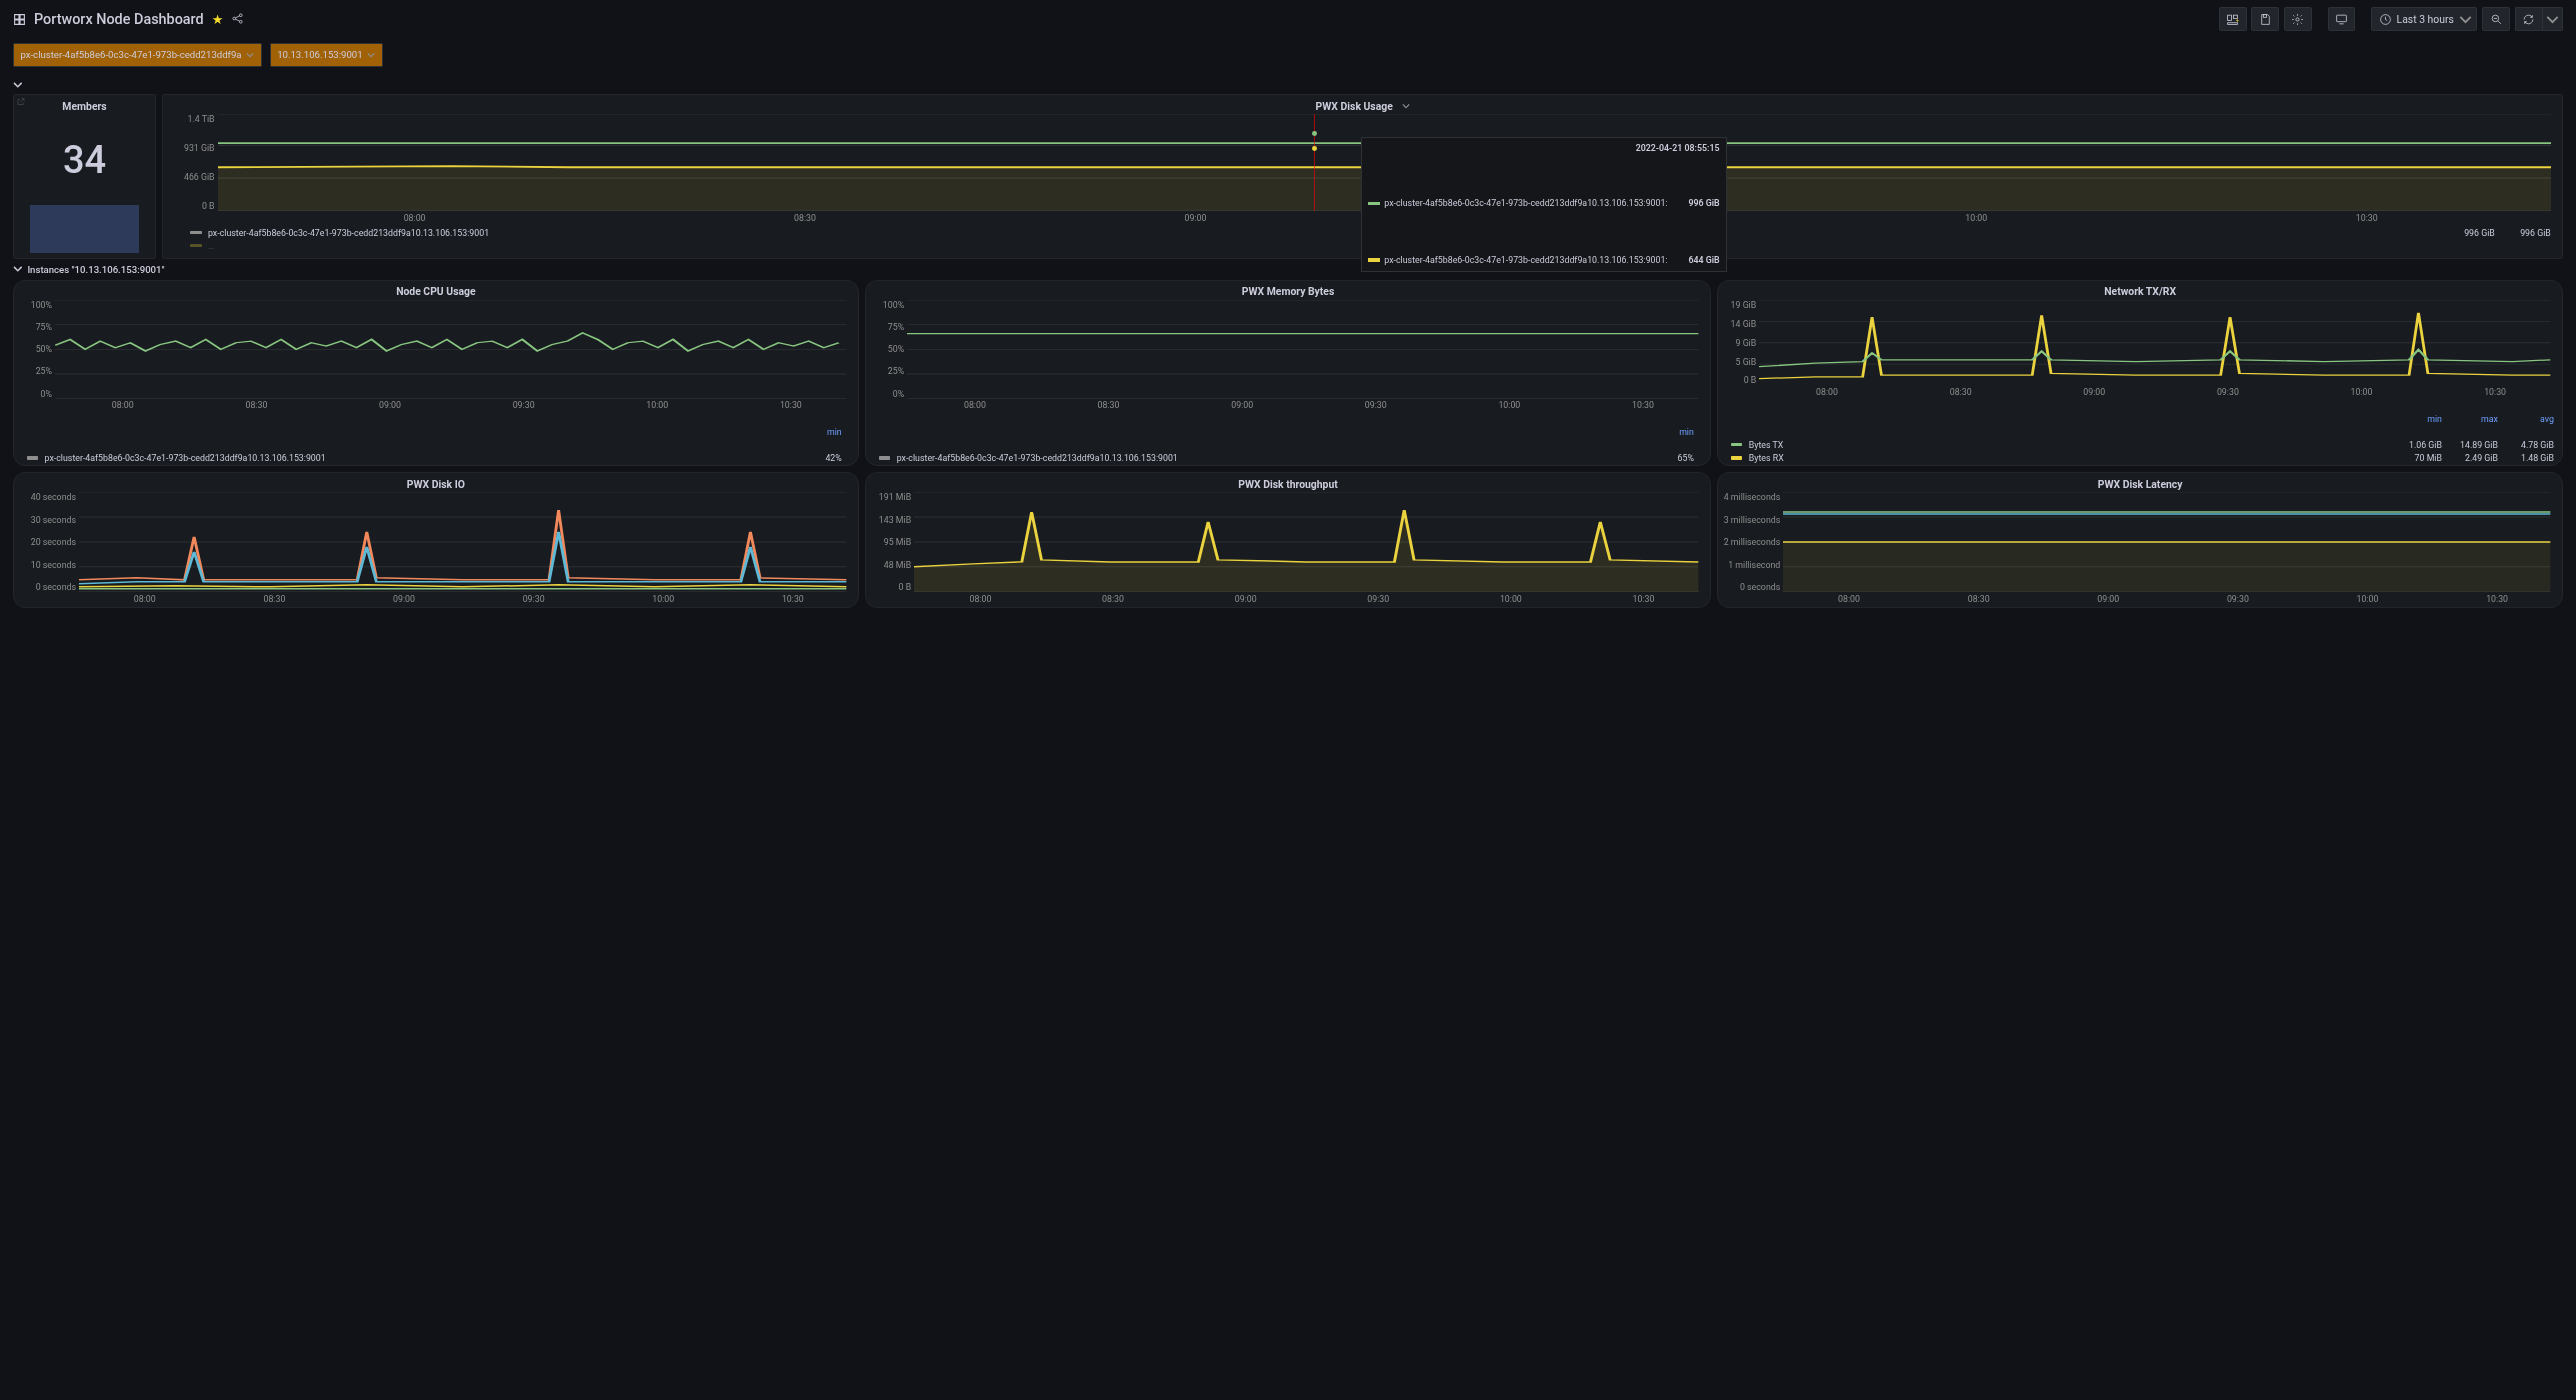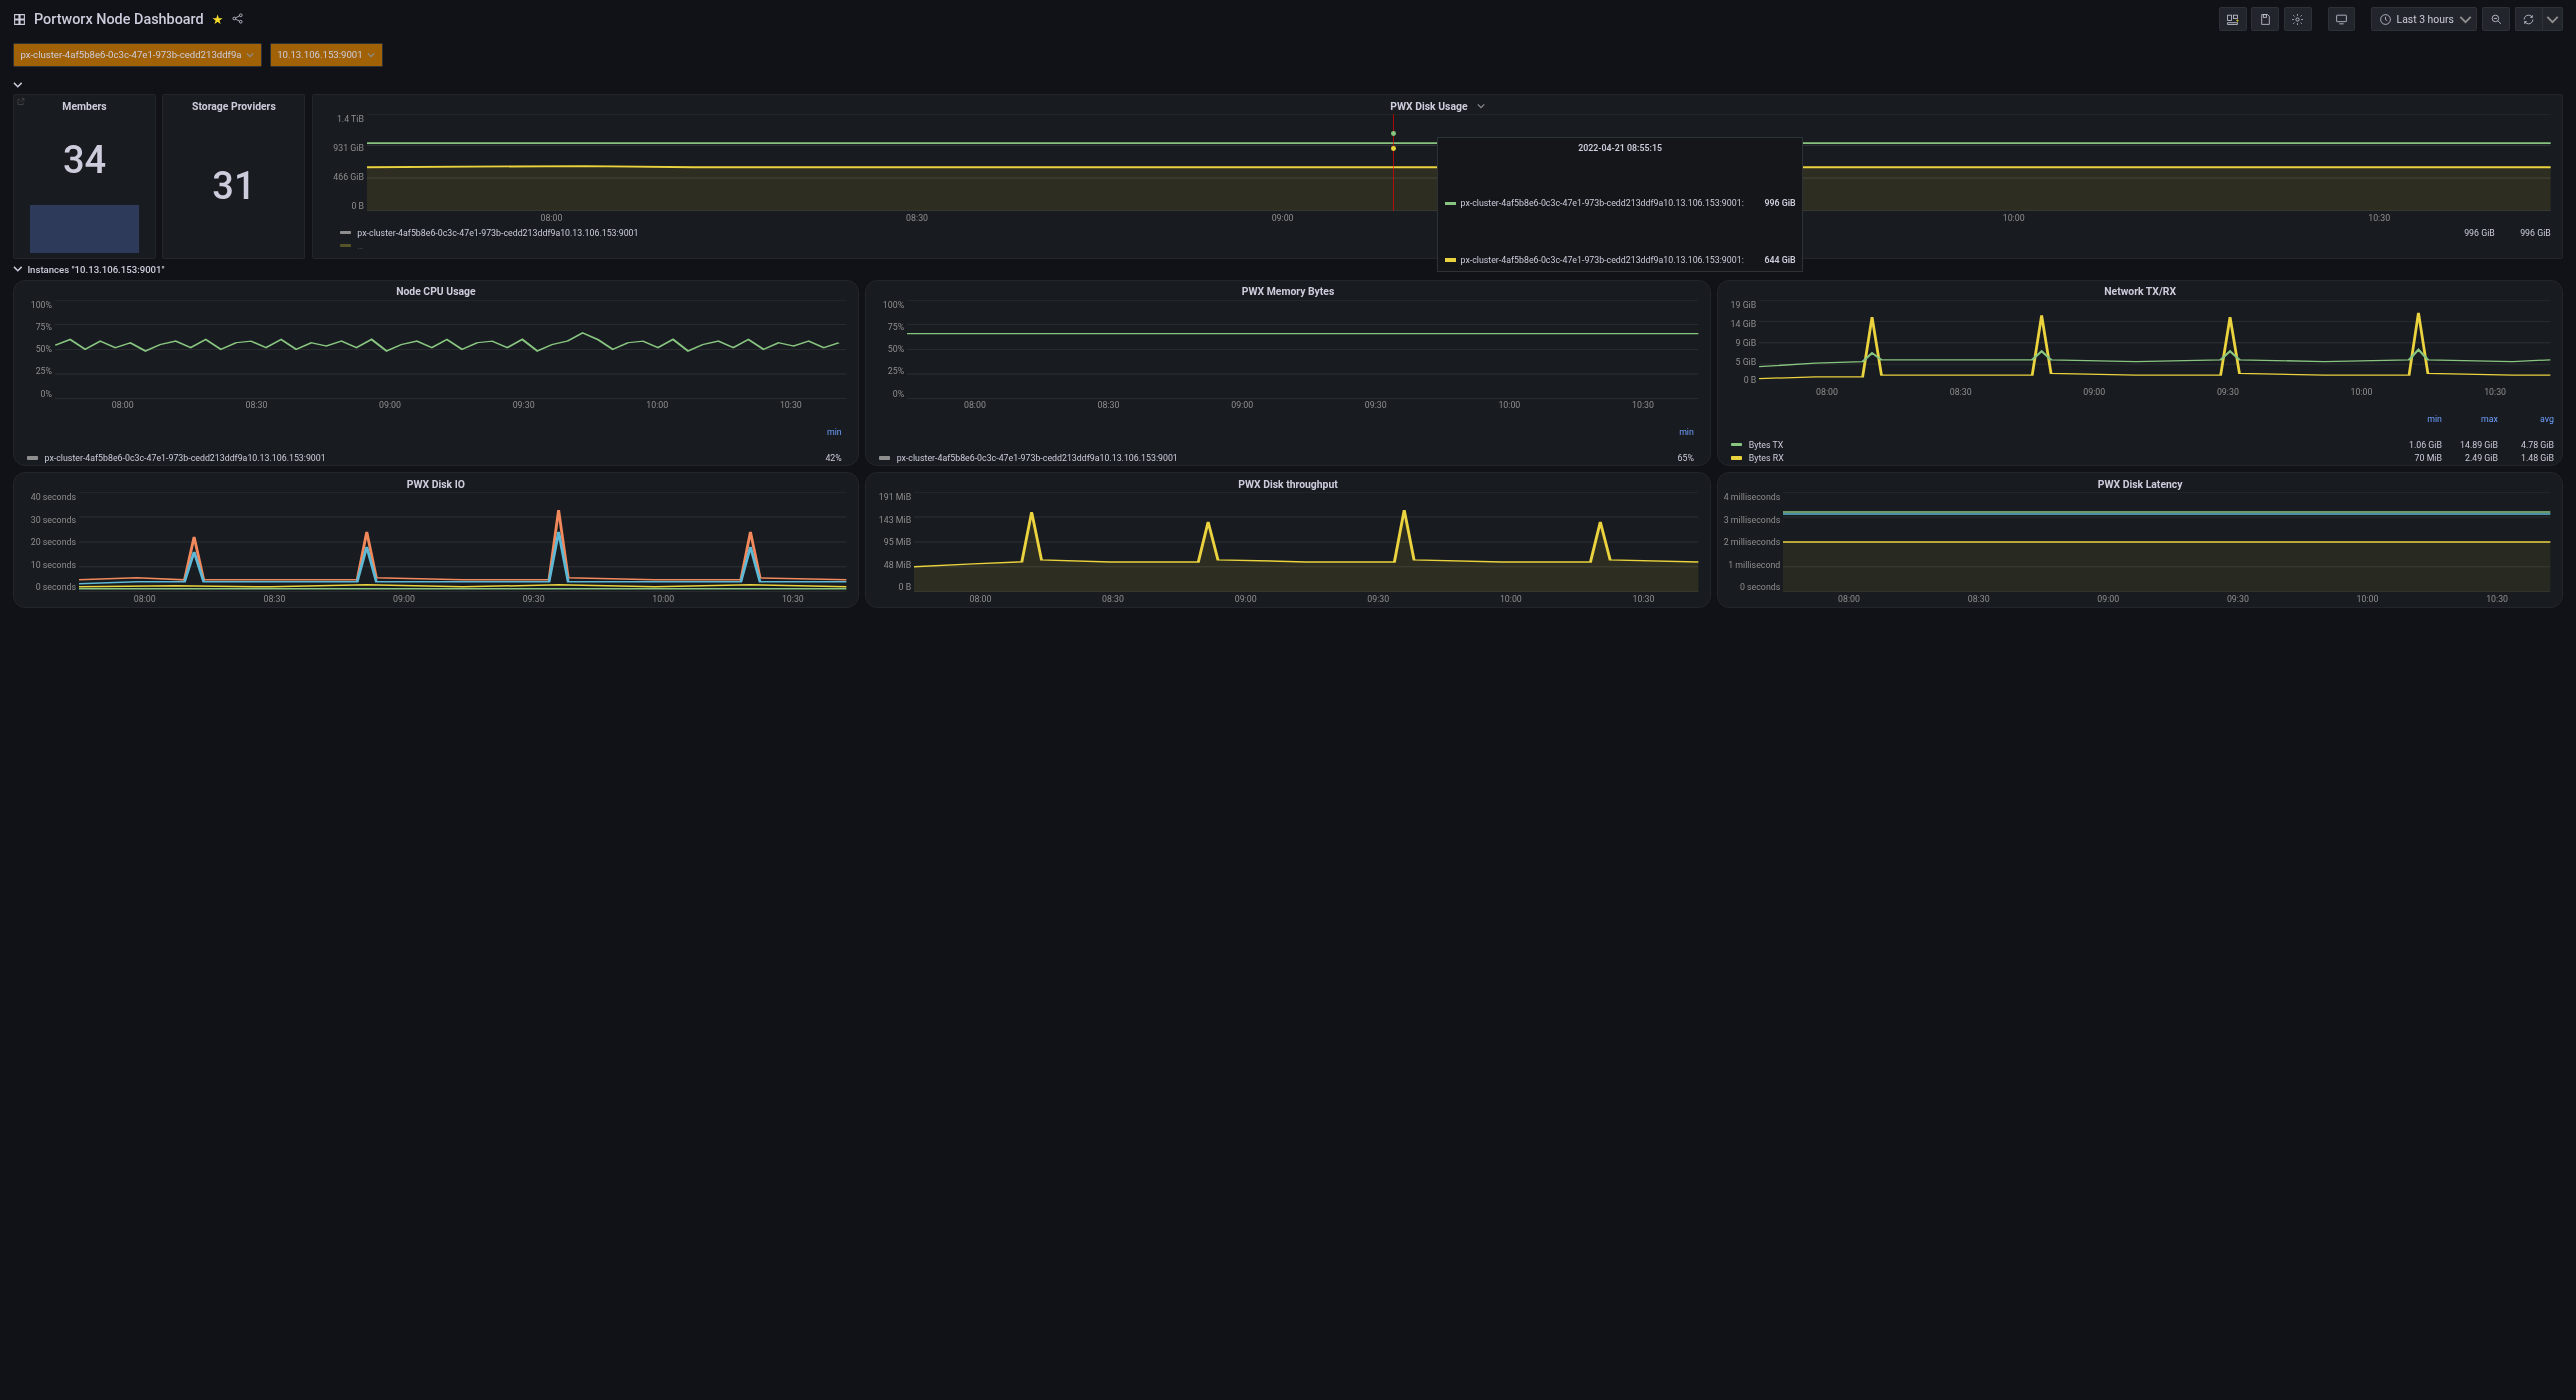--- a/index.html
+++ b/index.html
@@ -50,21 +50,21 @@
 .legend-row { display: flex; align-items: center; font-size: 8.8px; padding: 1.6px 11.2px 1.6px 27px; }
 .legend-row.header .spacer { flex: 1; }
 .legend-row .swatch { width: 11.2px; height: 3.2px; border-radius: 0.8px; margin-right: 6.4px; }
 .legend-row .label { flex: 1; white-space: nowrap; overflow: hidden; }
 .legend-row .val { width: 56px; text-align: right; }
 .legend-header-cell { color: #6e9fff; cursor: pointer; width: 56px; text-align: right; }
 .legend-clip { height: 17.6px; overflow: hidden; }
 
 
 .tooltip { position: absolute; background: #141619; border: 0.8px solid #2c3235; padding: 4.8px 6.4px; font-size: 8.8px; z-index: 100; white-space: nowrap; }
-.tooltip .t-time { color: #ccccdc; text-align: center; font-weight: 600; margin-bottom: 3.2px; }
+.tooltip .t-time { color: #ccccdc; text-align: right; font-weight: 600; margin-bottom: 3.2px; }
 .tooltip .t-row { display: flex; align-items: center; gap: 4.8px; padding: 0.8px 0; margin-top: 45px; }
 .tooltip .t-row .sw { width: 11.2px; height: 3.2px; }
 .tooltip .t-row .lbl { color: #ccccdc; }
 .tooltip .t-row .v { margin-left: auto; font-weight: 600; padding-left: 16px; }
 
 
 .row-title { padding: 4.8px 13px; display: flex; align-items: center; gap: 4.8px; font-weight: 500; cursor: pointer; }
 .grid3 { display: grid; grid-template-columns: 1fr 1fr 1fr; gap: 6.4px; padding: 0 13px 6.4px 13px; }
 .mini-panel { background: #181b1f; border: 0.8px solid #22252b; border-radius: 12px; height: 186px; display: flex; flex-direction: column; }
 .mini-panel .chart-wrap { padding-left: 3.2px; }
@@ -194,24 +194,20 @@
 </div>
 
 <div class="panels">
   <div class="panel stat-panel">
     <span class="link-icon"><svg width="9.6" height="9.6" viewBox="0 0 24 24">
           <path d="M14 4h6v6M20 4l-9 9M18 14v5H5V6h5" fill="none" stroke="#8e8e8e" stroke-width="2"></path>
         </svg></span>
     <div class="panel-title">Members</div>
     <div class="stat-value">34</div>
     <div class="stat-bar"></div>
-  </div>
-  <div class="panel stat-panel">
-    <div class="panel-title">Storage Providers</div>
-    <div class="stat-value">31</div>
   </div>
   <div class="panel disk-panel">
     <div class="panel-title"><span>PWX Disk Usage</span>&nbsp;<svg class="caret" viewBox="0 0 10 10" style="width:8px;height:8px">
           <path d="M1 3l4 4 4-4" stroke="#8e8e8e" stroke-width="1.5" fill="none"></path>
         </svg></div>
     <div class="chart-wrap">
       <div class="yaxis">
         <span>1.4 TiB</span>
           <span>931 GiB</span>
           <span>466 GiB</span>

